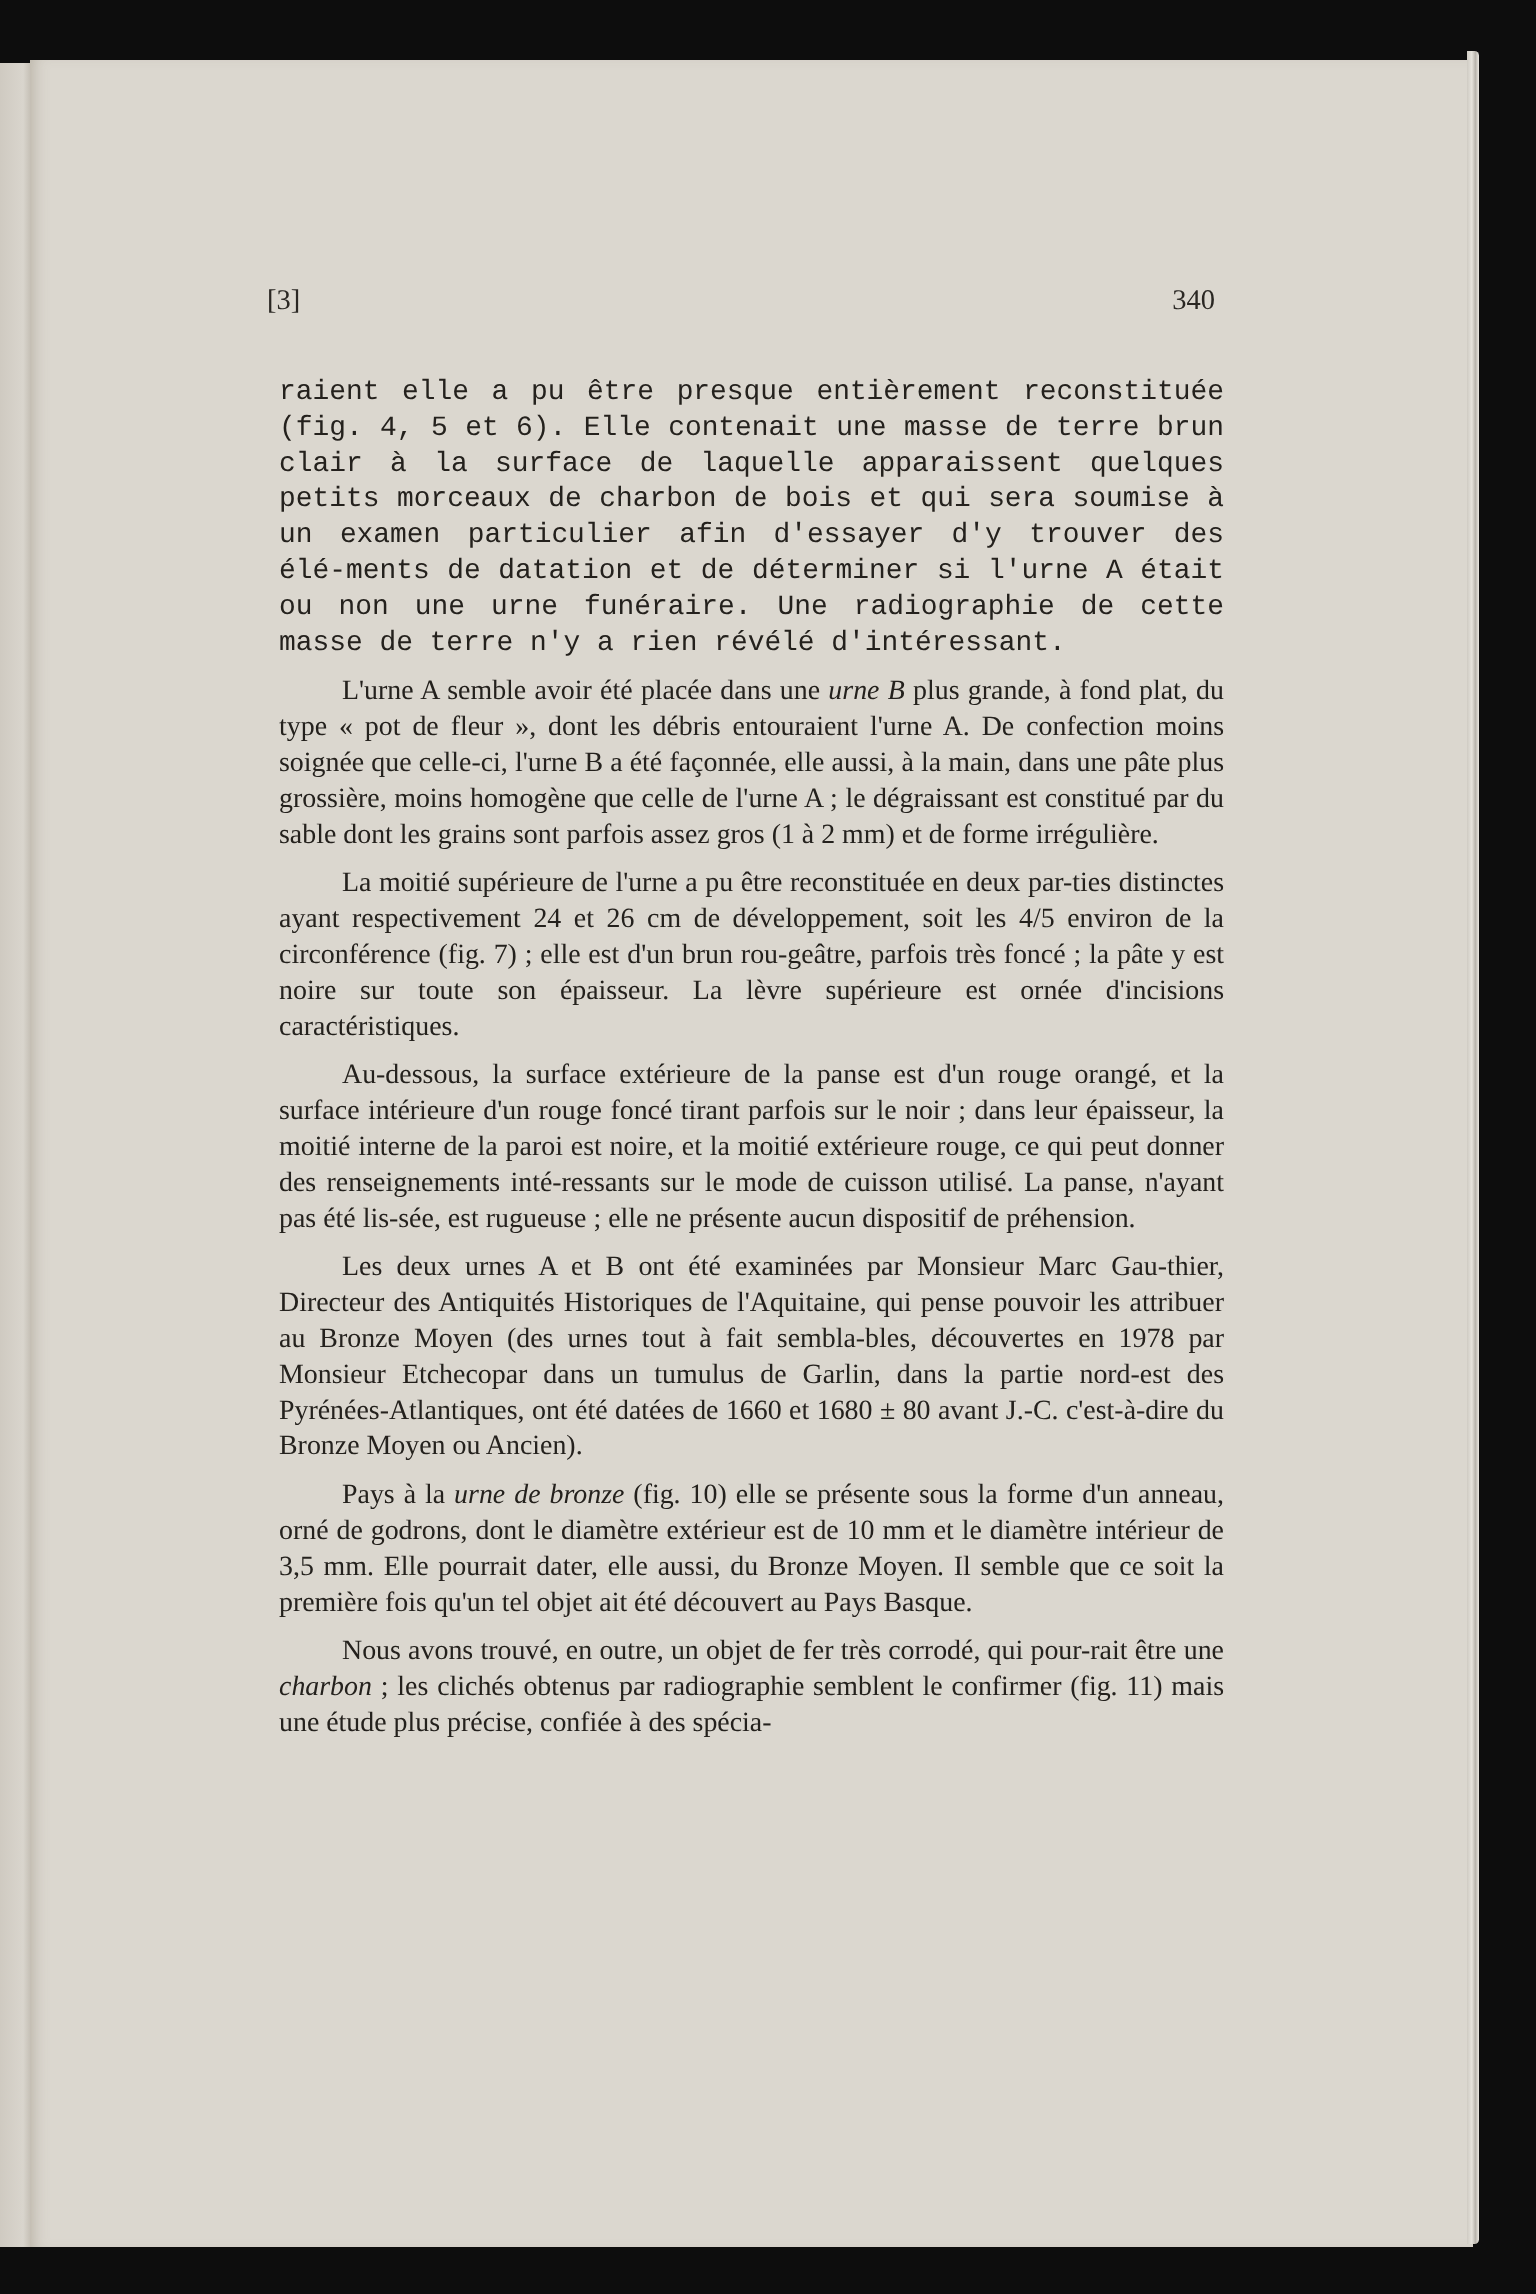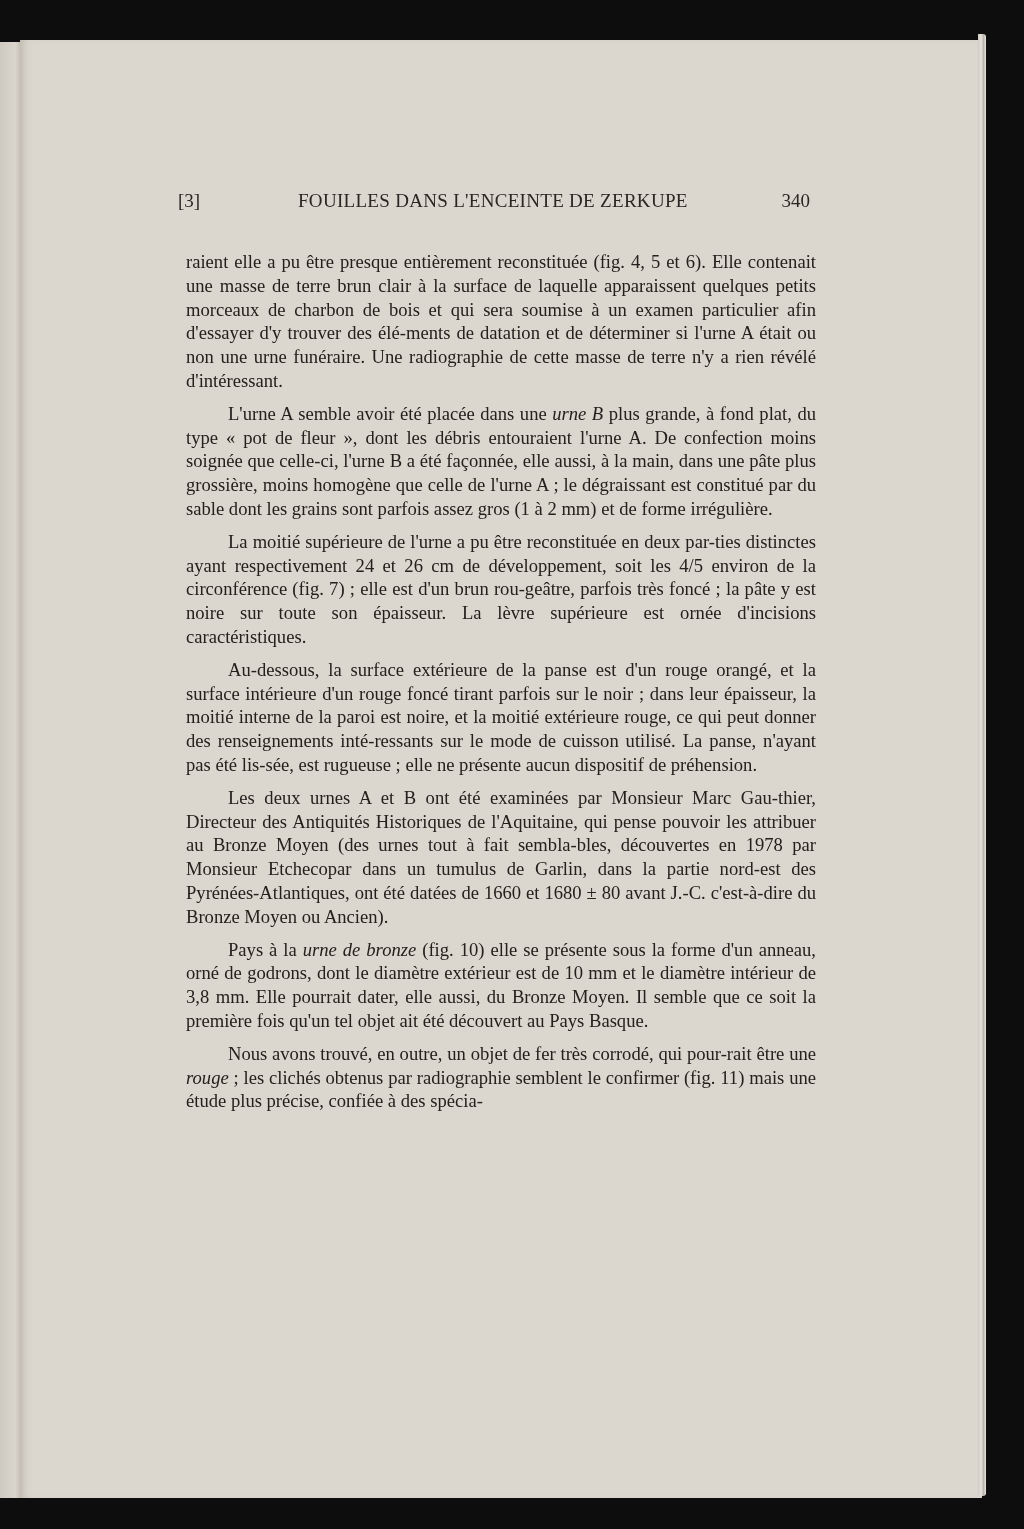--- a/index.html
+++ b/index.html
@@ -28,37 +28,36 @@
   }
   .running-head .section { position: absolute; left: 0; top: 0; }
   .running-head .title { position: absolute; left: 120px; top: 0; letter-spacing: 0.3px; }
   .running-head .pagenum { position: absolute; right: 0; top: 0; }
   .body-text {
     position: absolute; left: 186px; top: 250px; width: 630px;
     color: #24211d; font-size: 18.6px; line-height: 23.8px;
     text-align: justify; hyphens: manual;
   }
   .body-text p { margin: 0 0 9px 0; text-indent: 42px; }
-  .body-text p.first { text-indent: 0; }
+  .body-text p.first { text-indent: 0; font-family: Liberation Mono, monospace; }
   .body-text em { }
 </style>
 </head>
 <body>
 
 <div class="left-page"></div>
 <div class="page"></div>
 <div class="page-edge"></div>
 
 <div class="running-head">
   <span class="section">[3]</span>
-  <span class="title">FOUILLES DANS L'ENCEINTE DE ZERKUPE</span>
   <span class="pagenum">340</span>
 </div>
 
 <div class="body-text">
   <p class="first"><span>raient elle a pu être presque entièrement reconstituée (fig. 4, 5 et 6). Elle contenait une masse de terre brun clair à la surface de laquelle apparaissent quelques petits morceaux de charbon de bois et qui sera soumise à un examen particulier afin d'essayer d'y trouver des élé-ments de datation et de déterminer si l'urne A était ou non une urne funéraire. Une radiographie de cette masse de terre n'y a rien révélé d'intéressant.</span></p>
   <p><span>L'urne A semble avoir été placée dans une </span><em>urne B</em><span> plus grande, à fond plat, du type « pot de fleur », dont les débris entouraient l'urne A. De confection moins soignée que celle-ci, l'urne B a été façonnée, elle aussi, à la main, dans une pâte plus grossière, moins homogène que celle de l'urne A ; le dégraissant est constitué par du sable dont les grains sont parfois assez gros (1 à 2 mm) et de forme irrégulière.</span></p>
   <p><span>La moitié supérieure de l'urne a pu être reconstituée en deux par-ties distinctes ayant respectivement 24 et 26 cm de développement, soit les 4/5 environ de la circonférence (fig. 7) ; elle est d'un brun rou-geâtre, parfois très foncé ; la pâte y est noire sur toute son épaisseur. La lèvre supérieure est ornée d'incisions caractéristiques.</span></p>
   <p><span>Au-dessous, la surface extérieure de la panse est d'un rouge orangé, et la surface intérieure d'un rouge foncé tirant parfois sur le noir ; dans leur épaisseur, la moitié interne de la paroi est noire, et la moitié extérieure rouge, ce qui peut donner des renseignements inté-ressants sur le mode de cuisson utilisé. La panse, n'ayant pas été lis-sée, est rugueuse ; elle ne présente aucun dispositif de préhension.</span></p>
   <p><span>Les deux urnes A et B ont été examinées par Monsieur Marc Gau-thier, Directeur des Antiquités Historiques de l'Aquitaine, qui pense pouvoir les attribuer au Bronze Moyen (des urnes tout à fait sembla-bles, découvertes en 1978 par Monsieur Etchecopar dans un tumulus de Garlin, dans la partie nord-est des Pyrénées-Atlantiques, ont été datées de 1660 et 1680 ± 80 avant J.-C. c'est-à-dire du Bronze Moyen ou Ancien).</span></p>
-  <p><span>Pays à la </span><em>urne de bronze</em><span> (fig. 10) elle se présente sous la forme d'un anneau, orné de godrons, dont le diamètre extérieur est de 10 mm et le diamètre intérieur de 3,8 mm. Elle pourrait dater, elle aussi, du Bronze Moyen. Il semble que ce soit la première fois qu'un tel objet ait été découvert au Pays Basque.</span></p>
-  <p><span>Nous avons trouvé, en outre, un objet de fer très corrodé, qui pour-rait être une </span><em>rouge</em><span> ; les clichés obtenus par radiographie semblent le confirmer (fig. 11) mais une étude plus précise, confiée à des spécia-</span></p>
+  <p><span>Pays à la </span><em>urne de bronze</em><span> (fig. 10) elle se présente sous la forme d'un anneau, orné de godrons, dont le diamètre extérieur est de 10 mm et le diamètre intérieur de 3,5 mm. Elle pourrait dater, elle aussi, du Bronze Moyen. Il semble que ce soit la première fois qu'un tel objet ait été découvert au Pays Basque.</span></p>
+  <p><span>Nous avons trouvé, en outre, un objet de fer très corrodé, qui pour-rait être une </span><em>charbon</em><span> ; les clichés obtenus par radiographie semblent le confirmer (fig. 11) mais une étude plus précise, confiée à des spécia-</span></p>
 </div>
 
 </body></html>

